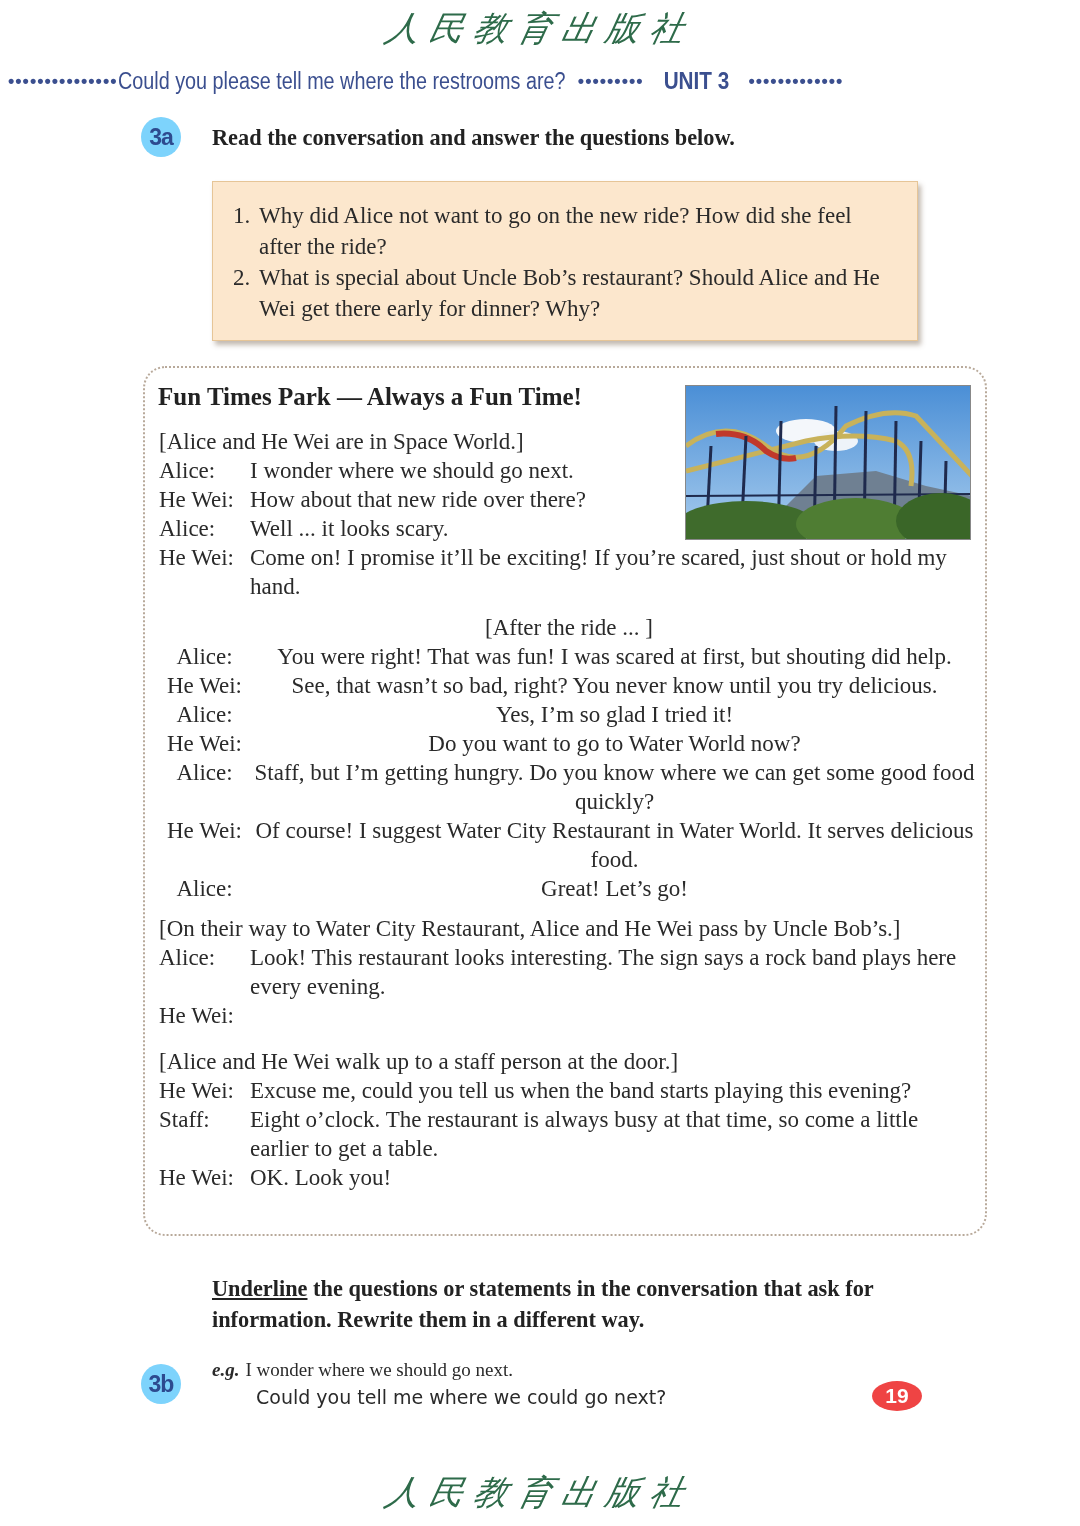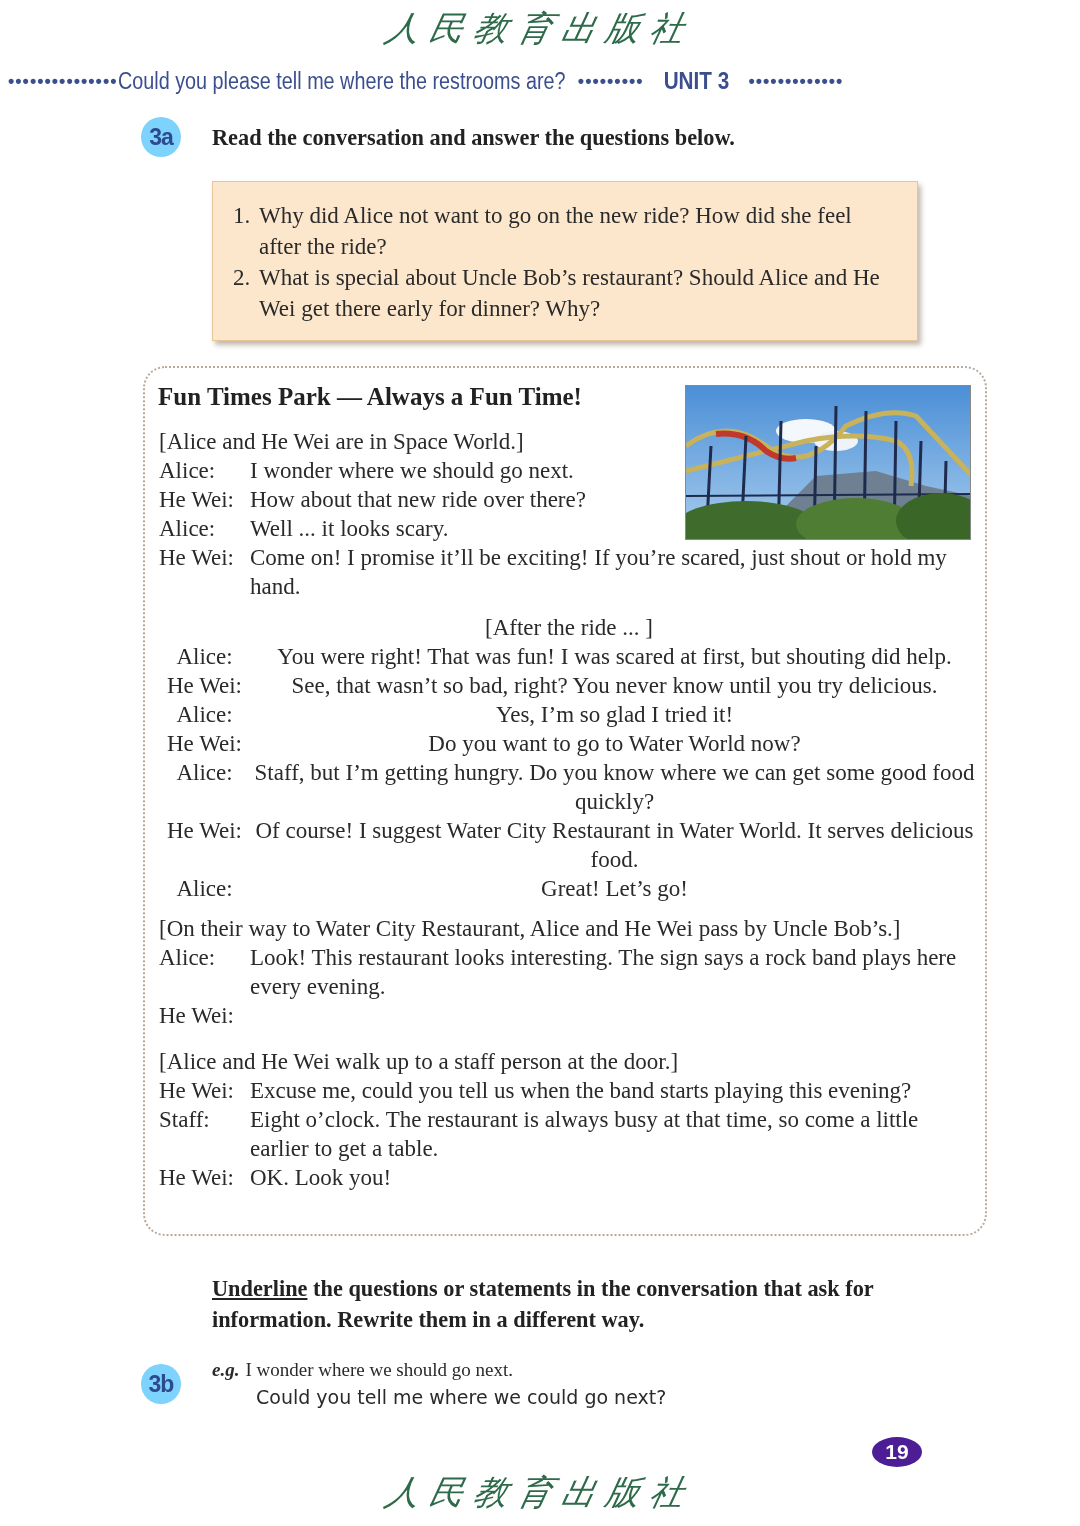--- a/index.html
+++ b/index.html
@@ -81,22 +81,22 @@
   
   .eg-line { position: absolute; left: 212px; font-size: 19px; line-height: 29px; }
   .eg-label { font-weight: bold; font-style: italic; margin-right: 6px; }
   .eg-answer {
     position: absolute; left: 256px; top: 1385px;
     font-family: "DejaVu Sans", sans-serif; font-size: 20px; color: #2a2a2a;
     transform: scaleX(0.95); transform-origin: left top;
   }
 
   .page-number {
-    position: absolute; left: 872px; top: 1437px; width: 50px; height: 30px;
-    border-radius: 50%; background: #4c1d95; color: #fff;
+    position: absolute; left: 872px; top: 1381px; width: 50px; height: 30px;
+    border-radius: 50%; background: #ef4444; color: #fff;
     font-family: "Liberation Sans", "DejaVu Sans", sans-serif; font-weight: bold; font-size: 21px;
     display: flex; align-items: center; justify-content: center;
   }
 </style>
 </head>
 <body>
 
 <div class="publisher top">人民教育出版社</div>
 
 <div class="running-header">

